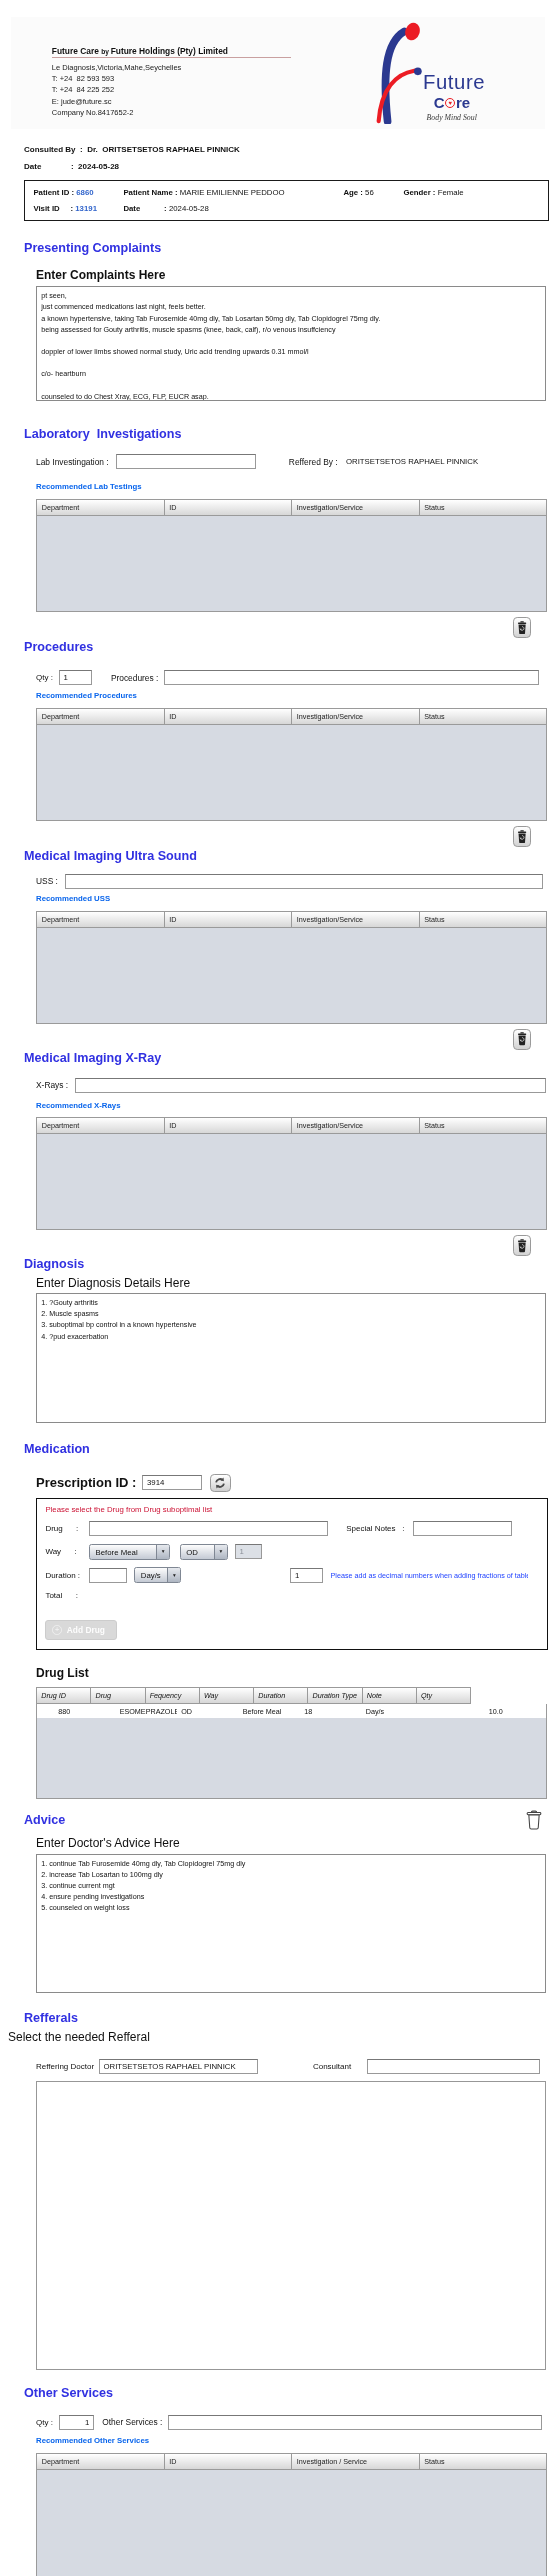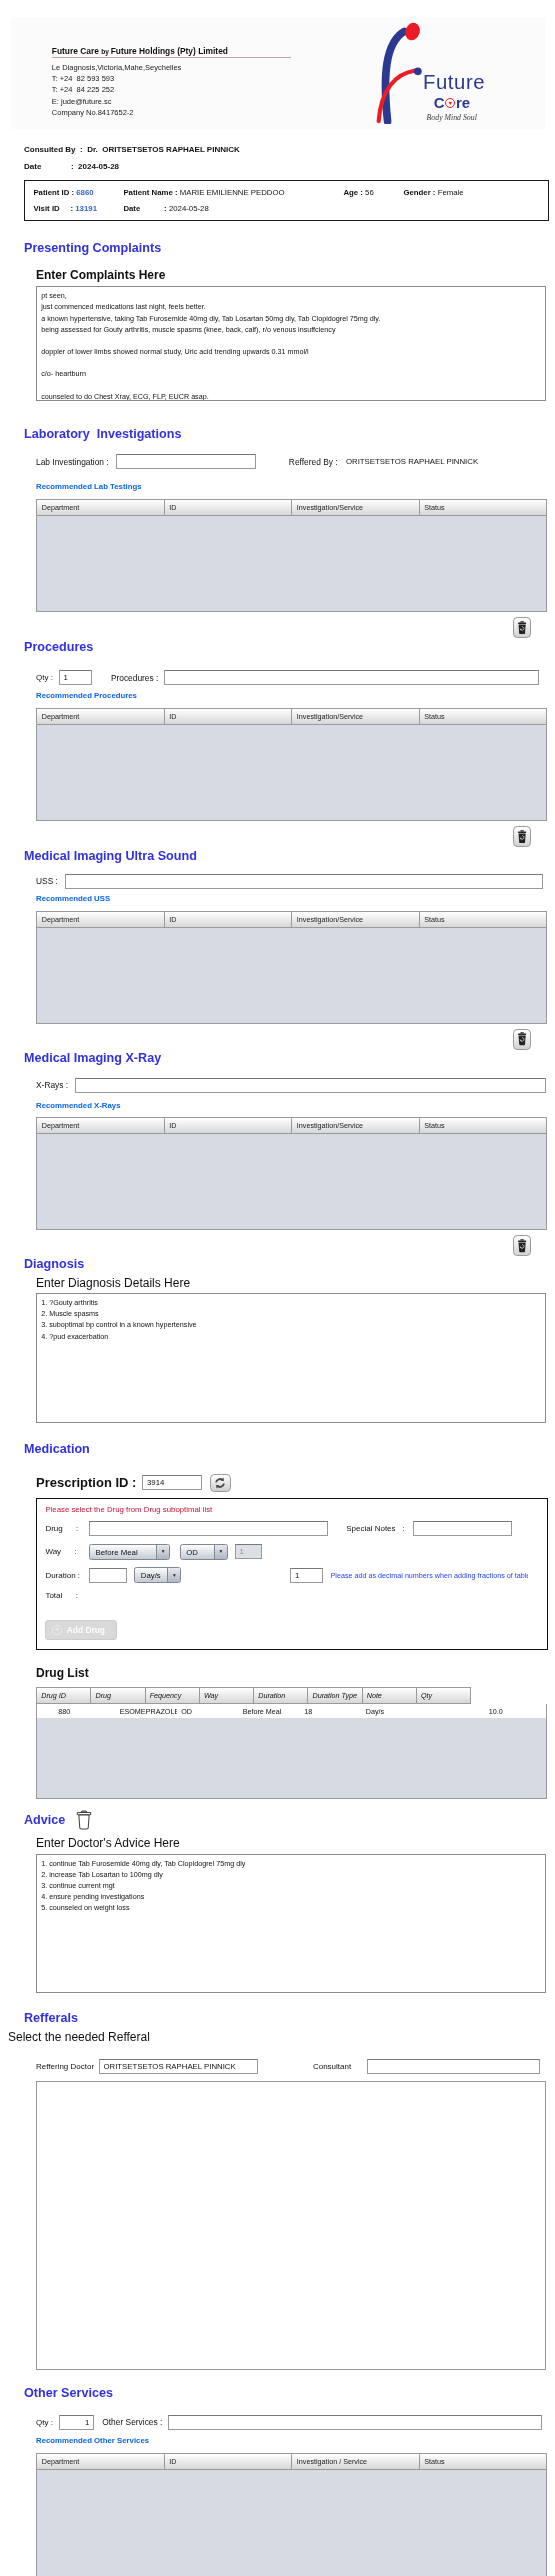--- a/index.html
+++ b/index.html
@@ -71,21 +71,21 @@
   .plus-ic { width:9.6px; height:9.6px; border:1.2px solid #efefef; border-radius:50%; display:flex; align-items:center; justify-content:center; font-size:7.2px; color:#efefef; line-height:1; }
 
   .dl-head { display:flex; margin-left:36px; width:435px; background:linear-gradient(#ffffff,#d7d7d7); border:0.6px solid #9a9a9a;font-style:italic; }
   .dl-head .th { flex:1; padding:3px 4.2px; font-size:7.2px; border-right:0.6px solid #9a9a9a; white-space:nowrap; overflow:hidden; }
   .dl-head .th:last-child { border-right:none; }
   .dl-row { display:flex; margin-left:36px; width:511px; background:#fff; border-left:0.6px solid #9a9a9a; border-right:0.6px solid #9a9a9a;padding-left:17px; }
   .dl-row .td { flex:1; padding:2.4px 4.2px; font-size:7.2px; color:#111; white-space:nowrap; overflow:hidden; }
   .teal { color:#089b9b; }
   .dl-body { margin-left:36px; width:511px; height:81px; background:#d6dae2; border:0.6px solid #9a9a9a; border-top:none; }
 
-  .advice-head { display:flex; align-items:center; justify-content:flex-start; margin:8.4px 10.8px 0 0;gap:8px; }
+  .advice-head { display:flex; align-items:center; justify-content:space-between; margin:8.4px 10.8px 0 0;gap:8px; }
 
   .ref-box { margin:7.2px 0 0 36px; width:510px; height:289px; border:0.6px solid #979797; background:#fff; }
 </style>
 </head>
 <body>
 
 <div class="page">
 
   <div class="header">
     <div class="co-info">

